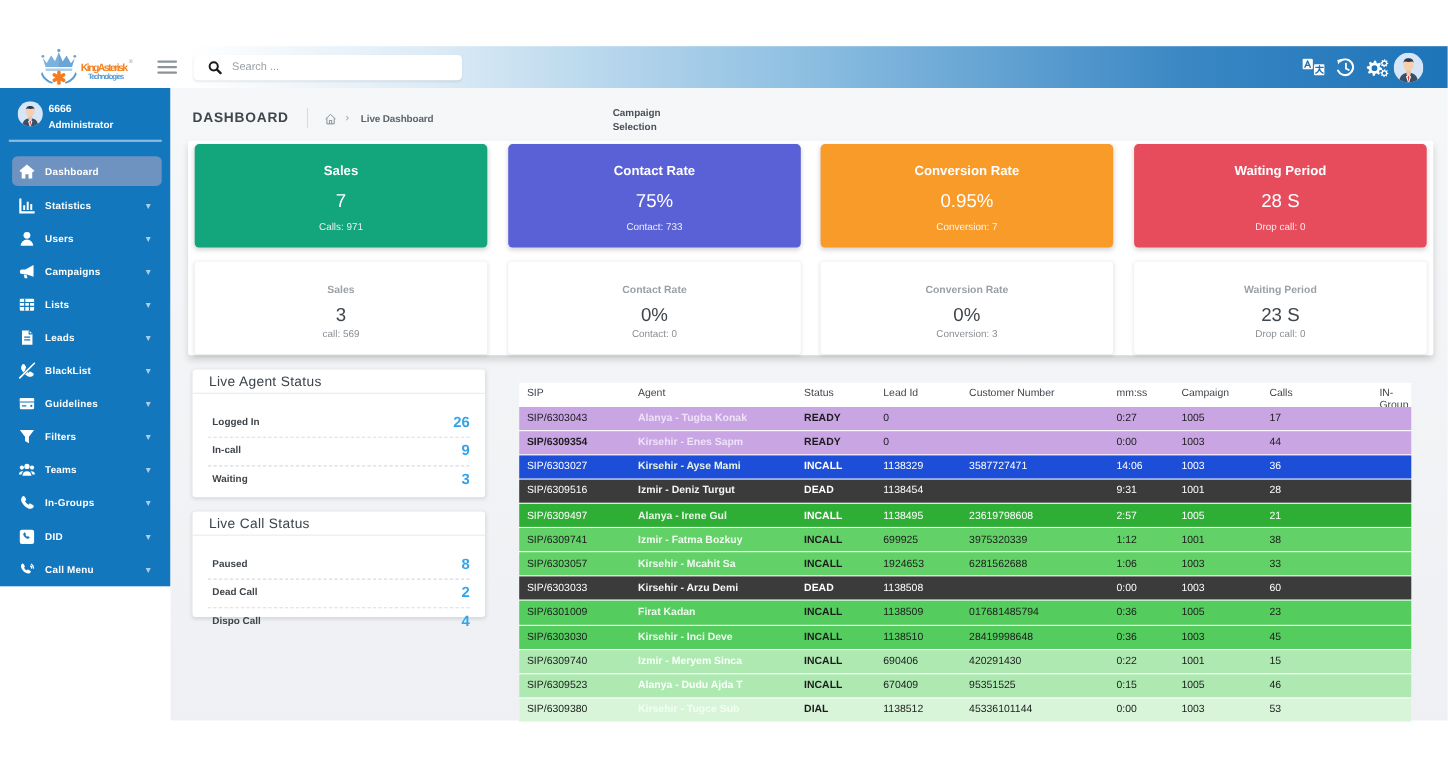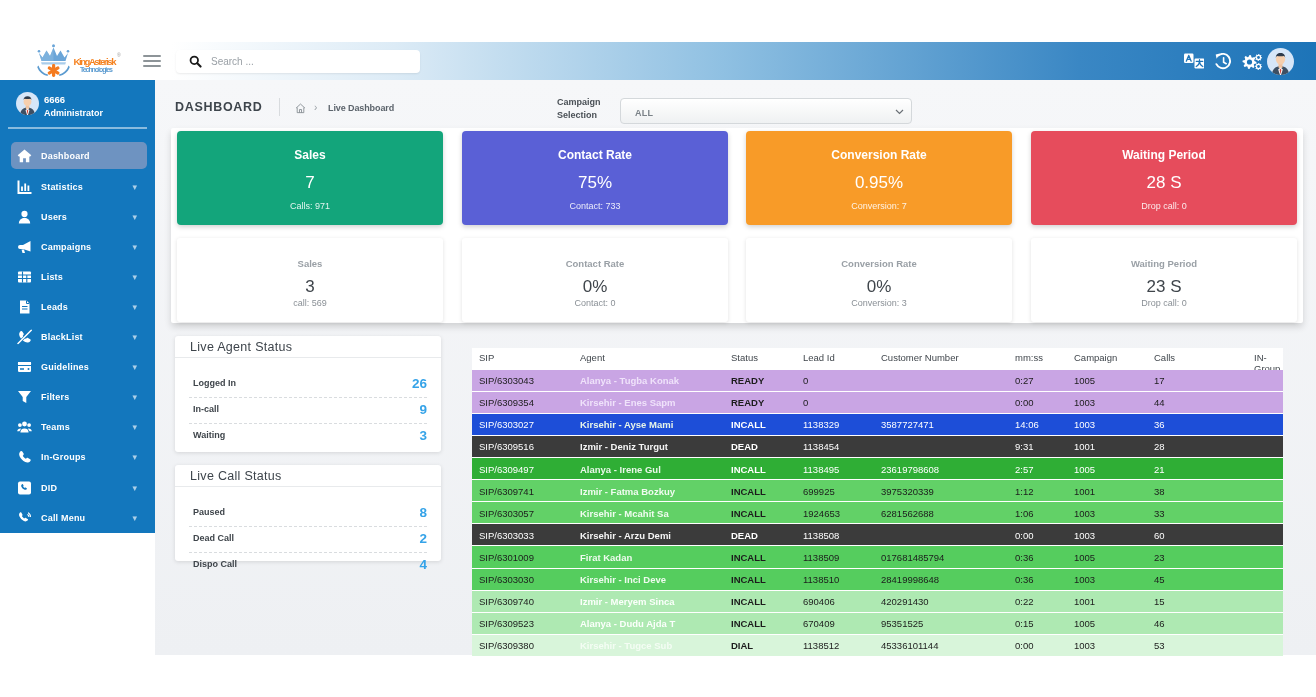--- a/index.html
+++ b/index.html
@@ -281,26 +281,20 @@
 <div id="main">
   <div id="pagehead">
     <div id="ph-title">DASHBOARD</div>
     <div id="ph-sep"></div>
     <svg style="position:absolute; left:140px; top:23px" width="11" height="11" viewBox="0 0 16 16">
         <path d="M1.5 7.5 L8 1.5 L14.5 7.5 M3.2 6.6 V14 H12.8 V6.6 M6.5 14 V9.5 H9.5 V14" fill="none" stroke="#7e868c" stroke-width="1.2" stroke-linejoin="round"></path>
       </svg>
     <div id="ph-gt">›</div>
     <div id="ph-crumb">Live Dashboard</div>
     <div id="cs-label">Campaign<br>Selection</div>
-    <div id="cs-select">
-        <span class="tx">ALL</span>
-        <svg class="ar" style="position:absolute; right:7px; top:10px" width="9" height="6" viewBox="0 0 9 6">
-          <path d="M1 1 L4.5 4.5 L8 1" fill="none" stroke="#6a7076" stroke-width="1.2"></path>
-        </svg>
-      </div>
   </div>
 
   <div id="cardband">
       <div class="ccard" style="left:6px; background:#13a57b">
         <div class="t1">Sales</div>
         <div class="t2">7</div>
         <div class="t3">Calls: 971</div>
       </div>
       <div class="wcard" style="left:6px">
         <div class="t1">Sales</div>
@@ -387,21 +381,21 @@
       <div class="trow" style="top:21.5px; background:#c9a5e4; color:#1c1c1c">
         <span class="c0" style="font-weight:normal">SIP/6303043</span>
         <span class="c1 ag" style="color:#efe2fa">Alanya - Tugba Konak</span>
         <span class="c2">READY</span>
         <span class="c3">0</span>
         <span class="c5">0:27</span>
         <span class="c6">1005</span>
         <span class="c7">17</span>
       </div>
       <div class="trow" style="top:43.620000000000005px; background:#c9a5e4; color:#1c1c1c">
-        <span class="c0" style="font-weight:normal">SIP/6309354</span>
+        <span class="c0" style="font-weight:bold">SIP/6309354</span>
         <span class="c1 ag" style="color:#efe2fa">Kirsehir - Enes Sapm</span>
         <span class="c2">READY</span>
         <span class="c3">0</span>
         <span class="c5">0:00</span>
         <span class="c6">1003</span>
         <span class="c7">44</span>
       </div>
       <div class="trow" style="top:65.74000000000001px; background:#1d4ed8; color:#fff">
         <span class="c0" style="font-weight:normal">SIP/6303027</span>
         <span class="c1 ag" style="color:#e8f5e8">Kirsehir - Ayse Mami</span>

